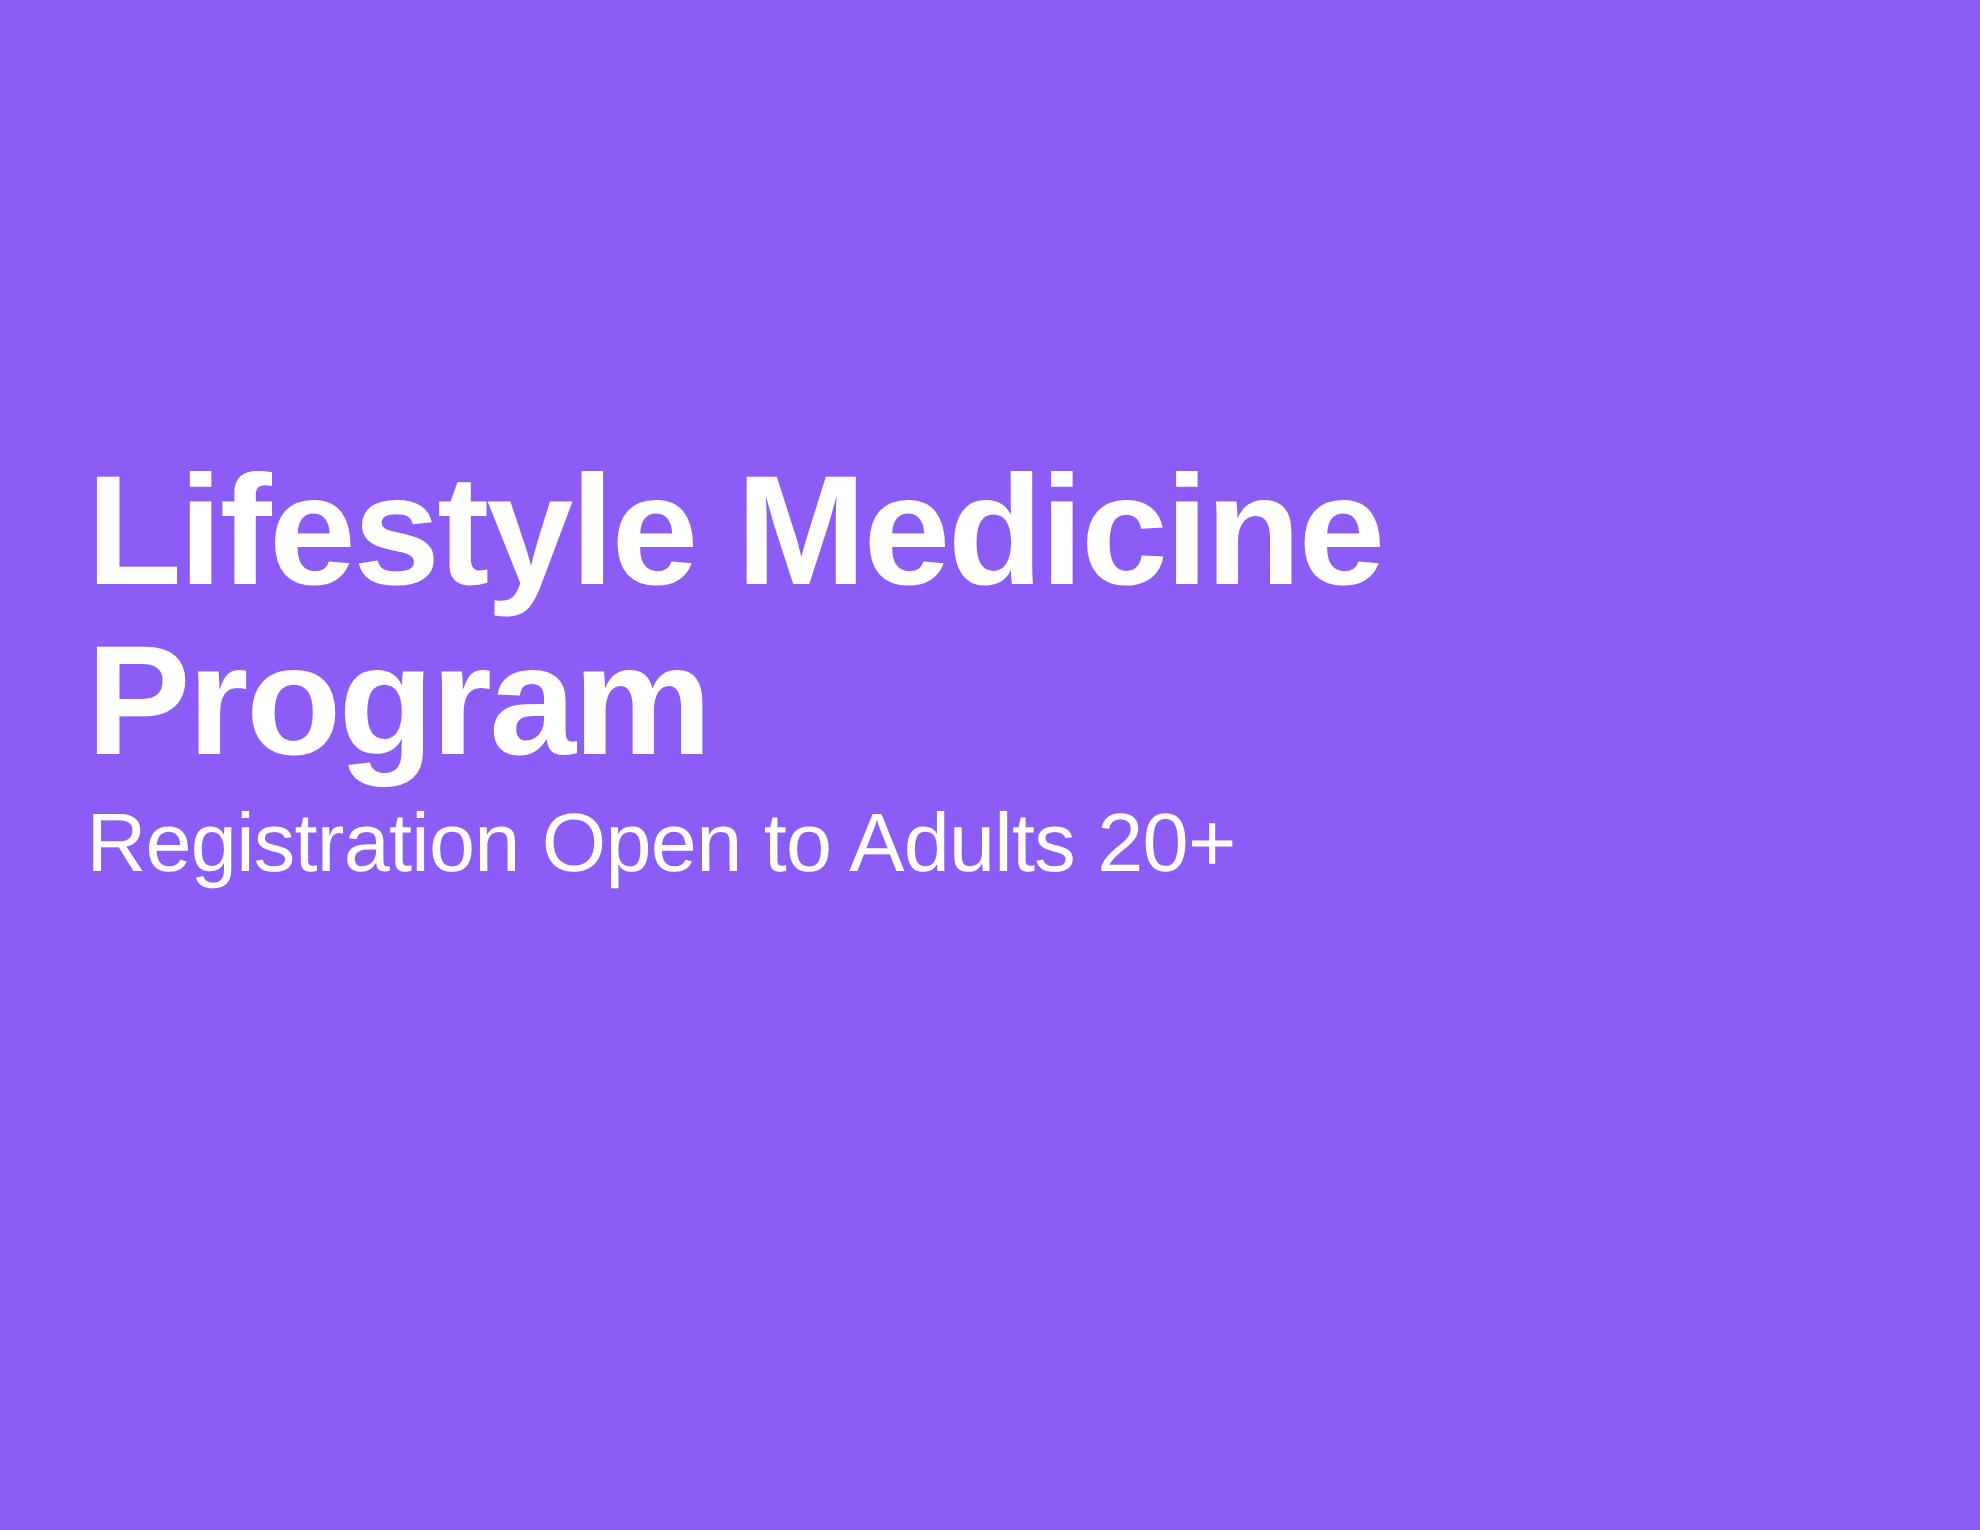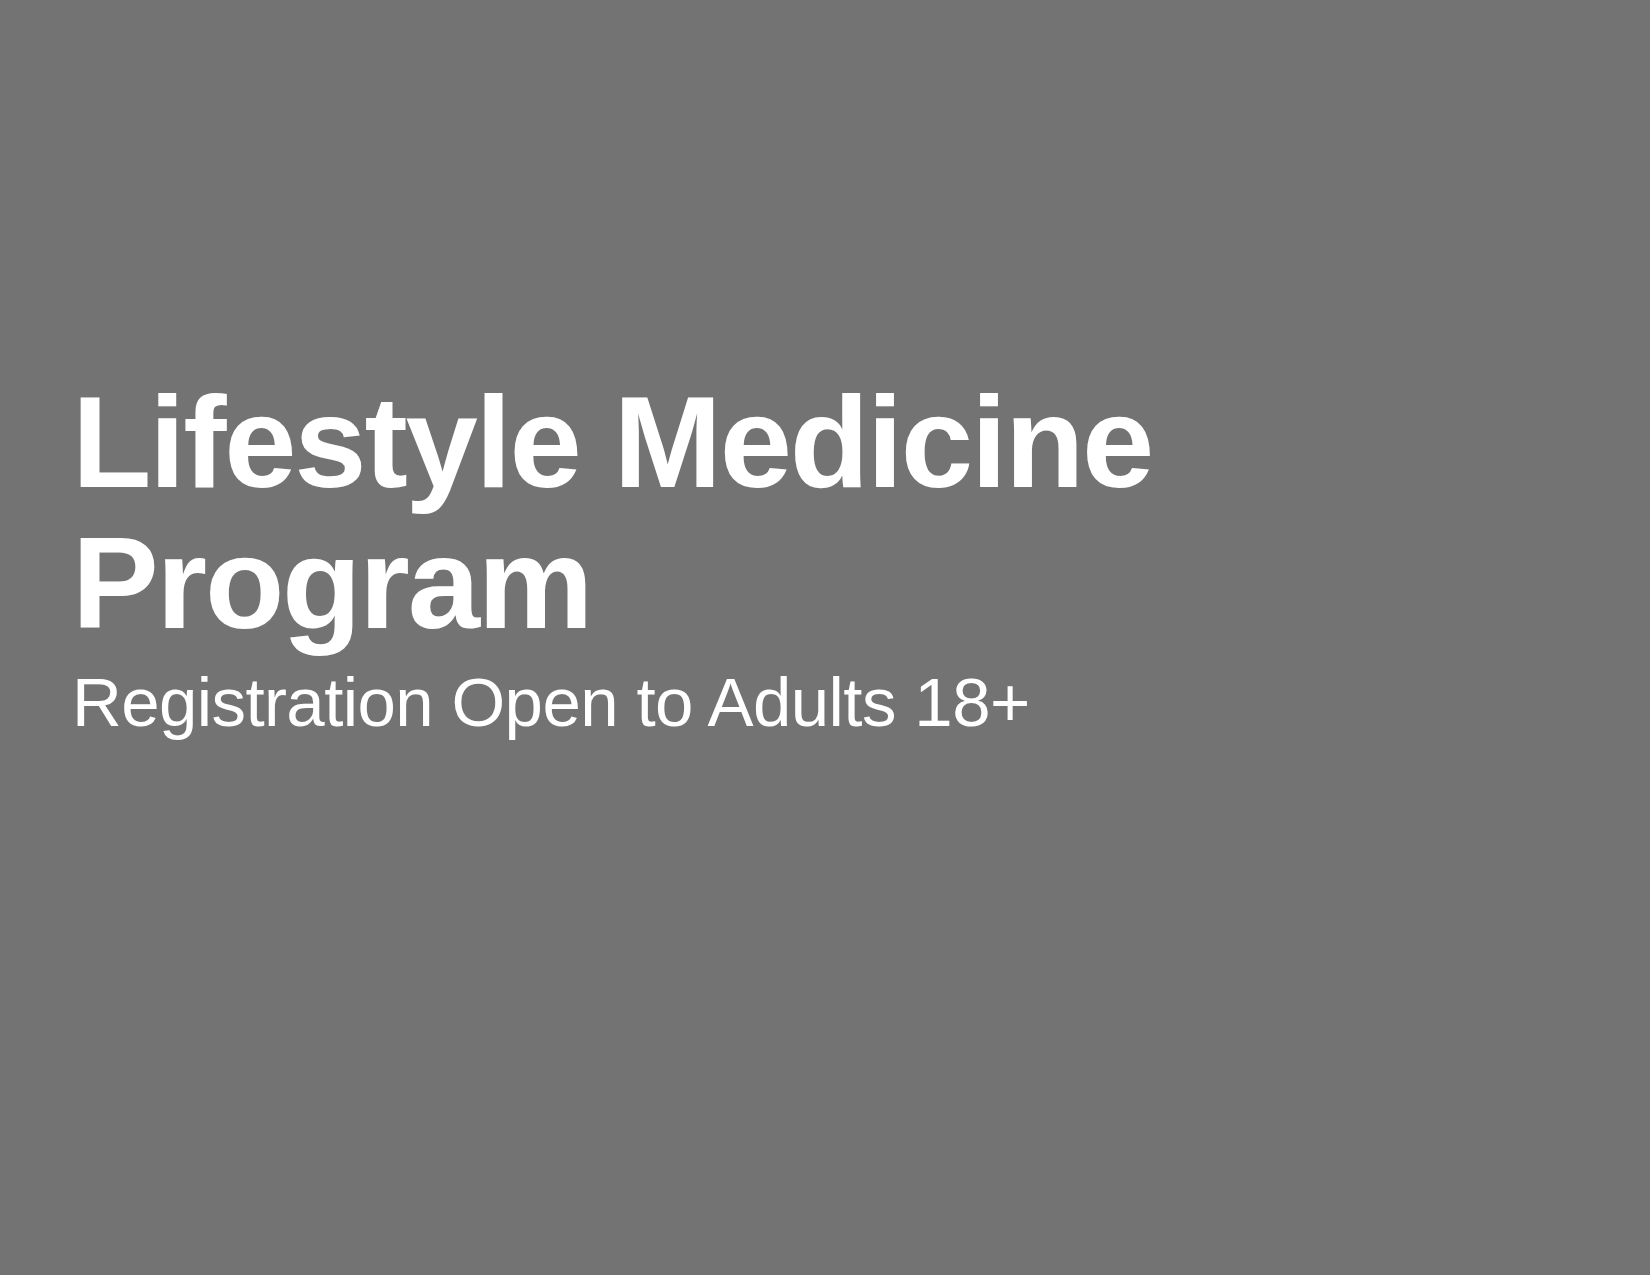--- a/index.html
+++ b/index.html
@@ -14,21 +14,21 @@
     font-family: "Liberation Sans", sans-serif;
     -webkit-font-smoothing: antialiased;
   }
 
   
   .banner {
     position: relative;
     box-sizing: border-box;
     width: 1650px;
     height: 1275px;
-    background-color: #737373;
+    background-color: #8b5cf6;
     overflow: hidden;
   }
 
   
   .banner-content {
     position: absolute;
     left: 72px;
     top: 372px;
     width: 1300px;
   }
@@ -58,15 +58,15 @@
     color: #ffffff;
     white-space: nowrap;
   }
 </style>
 </head>
 <body>
 
 <div class="banner">
   <div class="banner-content">
     <h1 class="banner-title">Lifestyle Medicine Program</h1>
-    <p class="banner-subtitle">Registration Open to Adults 18+</p>
+    <p class="banner-subtitle">Registration Open to Adults 20+</p>
   </div>
 </div>
 
 </body></html>

